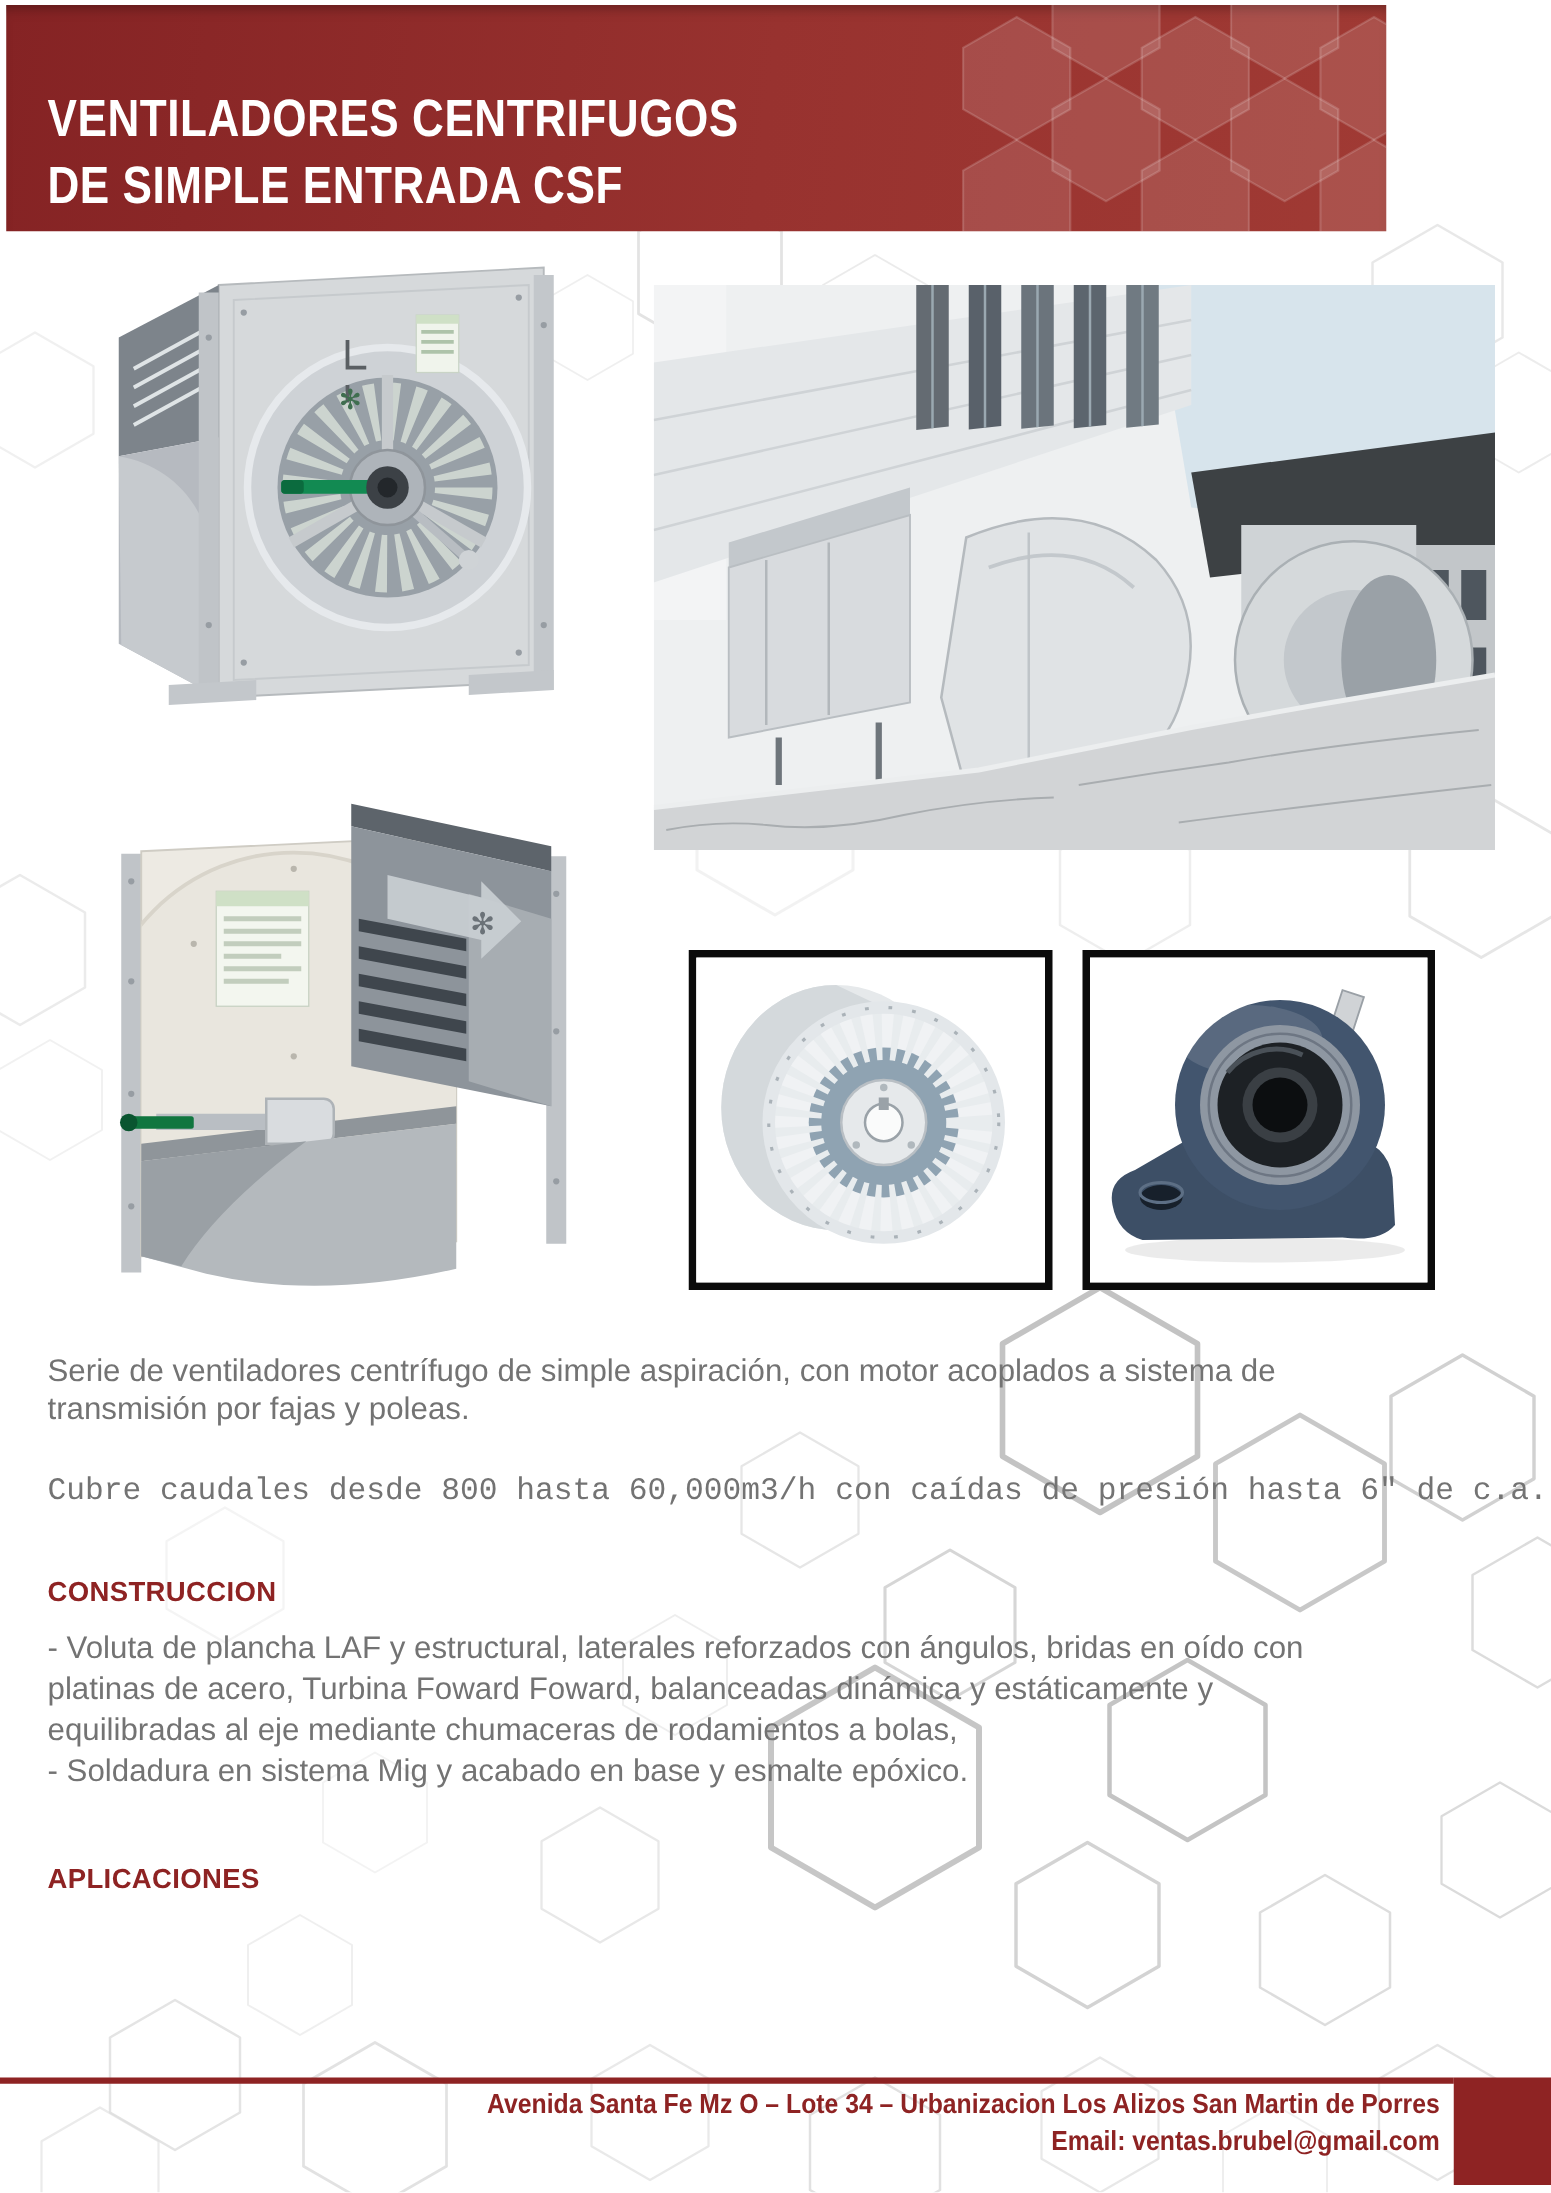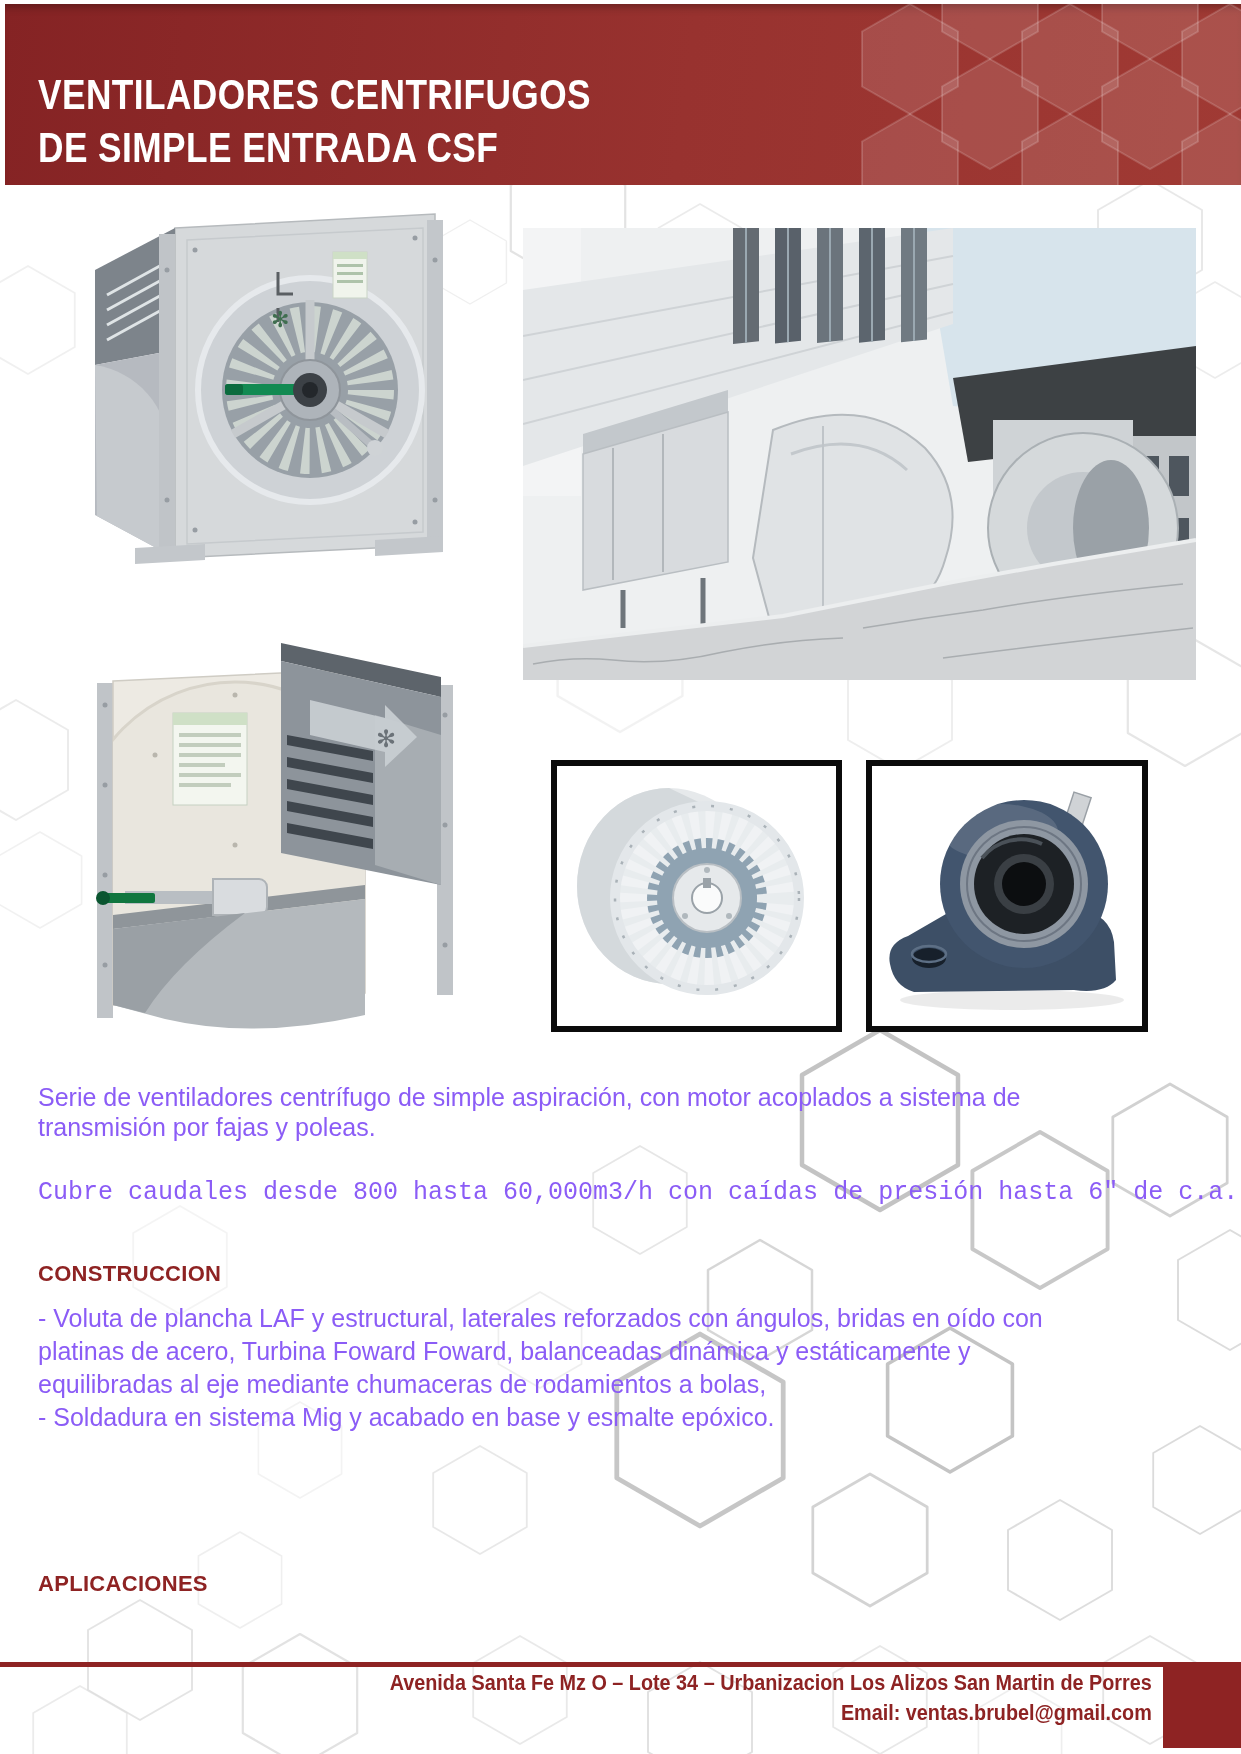--- a/index.html
+++ b/index.html
@@ -1,49 +1,49 @@
 <!DOCTYPE html>
 <html><head>
 <meta charset="utf-8">
 <style>
   html,body{margin:0;padding:0;background:#ffffff;}
   .page{position:relative;width:1241px;height:1754px;background:#ffffff;overflow:hidden;
         font-family:"Liberation Sans", sans-serif;}
   .bg-hex{position:absolute;left:0;top:0;width:1241px;height:1754px;z-index:0;}
 
   
-  .banner{position:absolute;left:5px;top:4px;width:1236px;height:181px;z-index:2;
+  .banner{position:absolute;left:5px;top:4px;width:1104px;height:181px;z-index:2;
           background:linear-gradient(97deg,#852324 0%,#98322f 55%,#a03a34 100%);
           box-shadow:inset 0 8px 10px -6px rgba(0,0,0,.35);}
   .banner-hex{position:absolute;left:0;top:0;width:100%;height:100%;}
   .title{position:absolute;left:33px;top:64px;color:#ffffff;font-weight:bold;
          font-size:42px;line-height:53px;letter-spacing:.5px;white-space:nowrap;
          transform:scaleX(.84);transform-origin:0 0;}
 
   
   .fig{position:absolute;z-index:1;}
   .fig svg{display:block;width:100%;height:100%;}
   .fig-fan1{left:75px;top:200px;width:390px;height:385px;}
   .fig-photo{left:523px;top:228px;width:673px;height:452px;}
   .fig-fan2{left:85px;top:585px;width:375px;height:450px;}
   .framed{box-sizing:border-box;border:6px solid #0b0b0b;background:#ffffff;}
   .fig-wheel{left:551px;top:760px;width:291px;height:272px;}
   .fig-bearing{left:866px;top:760px;width:282px;height:272px;}
 
   
-  .txt{position:absolute;left:38px;z-index:2;color:#8b5cf6;font-size:25px;white-space:nowrap;}
+  .txt{position:absolute;left:38px;z-index:2;color:#737373;font-size:25px;white-space:nowrap;}
   .p1{top:1082px;line-height:30px;}
   .p2{top:1178px;line-height:30px;font-family:Liberation Mono, monospace;}
   .p3{top:1302px;line-height:33px;}
   .p4{top:1545px;line-height:31px;}
   .p4 .indent{padding-left:12px;}
   .sec-h{position:absolute;left:38px;z-index:2;color:#8e2323;font-weight:bold;
          font-size:22px;letter-spacing:.3px;white-space:nowrap;}
   .h-cons{top:1243px;}
-  .h-apli{top:1553px;}
+  .h-apli{top:1472px;}
 
   
   .footer-rule{position:absolute;left:0;top:1662px;width:1163px;height:5px;
                background:#8e2323;z-index:2;}
   .footer-block{position:absolute;left:1163px;top:1662px;width:78px;height:86px;
                 background:#8e2323;z-index:2;}
   .footer-text{position:absolute;right:89px;top:1668px;z-index:2;text-align:right;
                color:#8e2323;font-weight:bold;font-size:22px;line-height:30px;
                white-space:nowrap;transform:scaleX(.9);transform-origin:100% 0;}
 </style>

